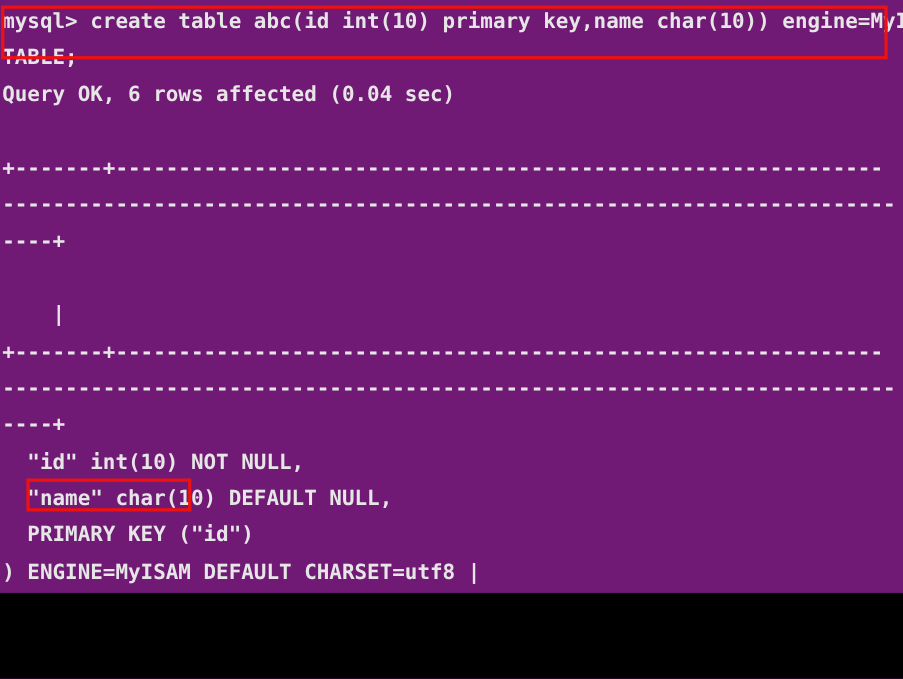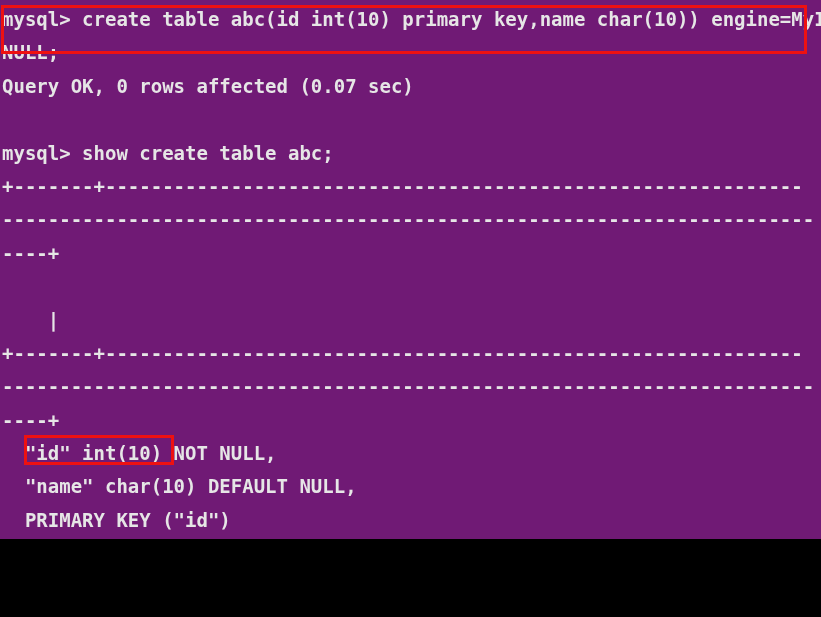--- a/index.html
+++ b/index.html
@@ -67,27 +67,26 @@
 </style>
 </head>
 <body>
 
 <div id="terminal">
 
   <div id="screen">
 
     <div class="line"><span class="line-text">mysql&gt; create table abc(id int(10) primary key,name char(10)) engine=MyI</span></div>
 
-    <div class="line"><span class="line-text">NULL;</span></div>
+    <div class="line"><span class="line-text">TABLE;</span></div>
 
-    <div class="line"><span class="line-text">Query OK, 0 rows affected (0.07 sec)</span></div>
+    <div class="line"><span class="line-text">Query OK, 6 rows affected (0.04 sec)</span></div>
 
     <div class="line"><span class="line-text"></span></div>
 
-    <div class="line"><span class="line-text">mysql&gt; show create table abc;</span></div>
 
     <div class="line"><span class="line-text">+-------+-------------------------------------------------------------</span></div>
 
     <div class="line"><span class="line-text">-----------------------------------------------------------------------</span></div>
 
     <div class="line"><span class="line-text">----+</span></div>
 
 
     <div class="line"><span class="line-text"></span></div>
 

